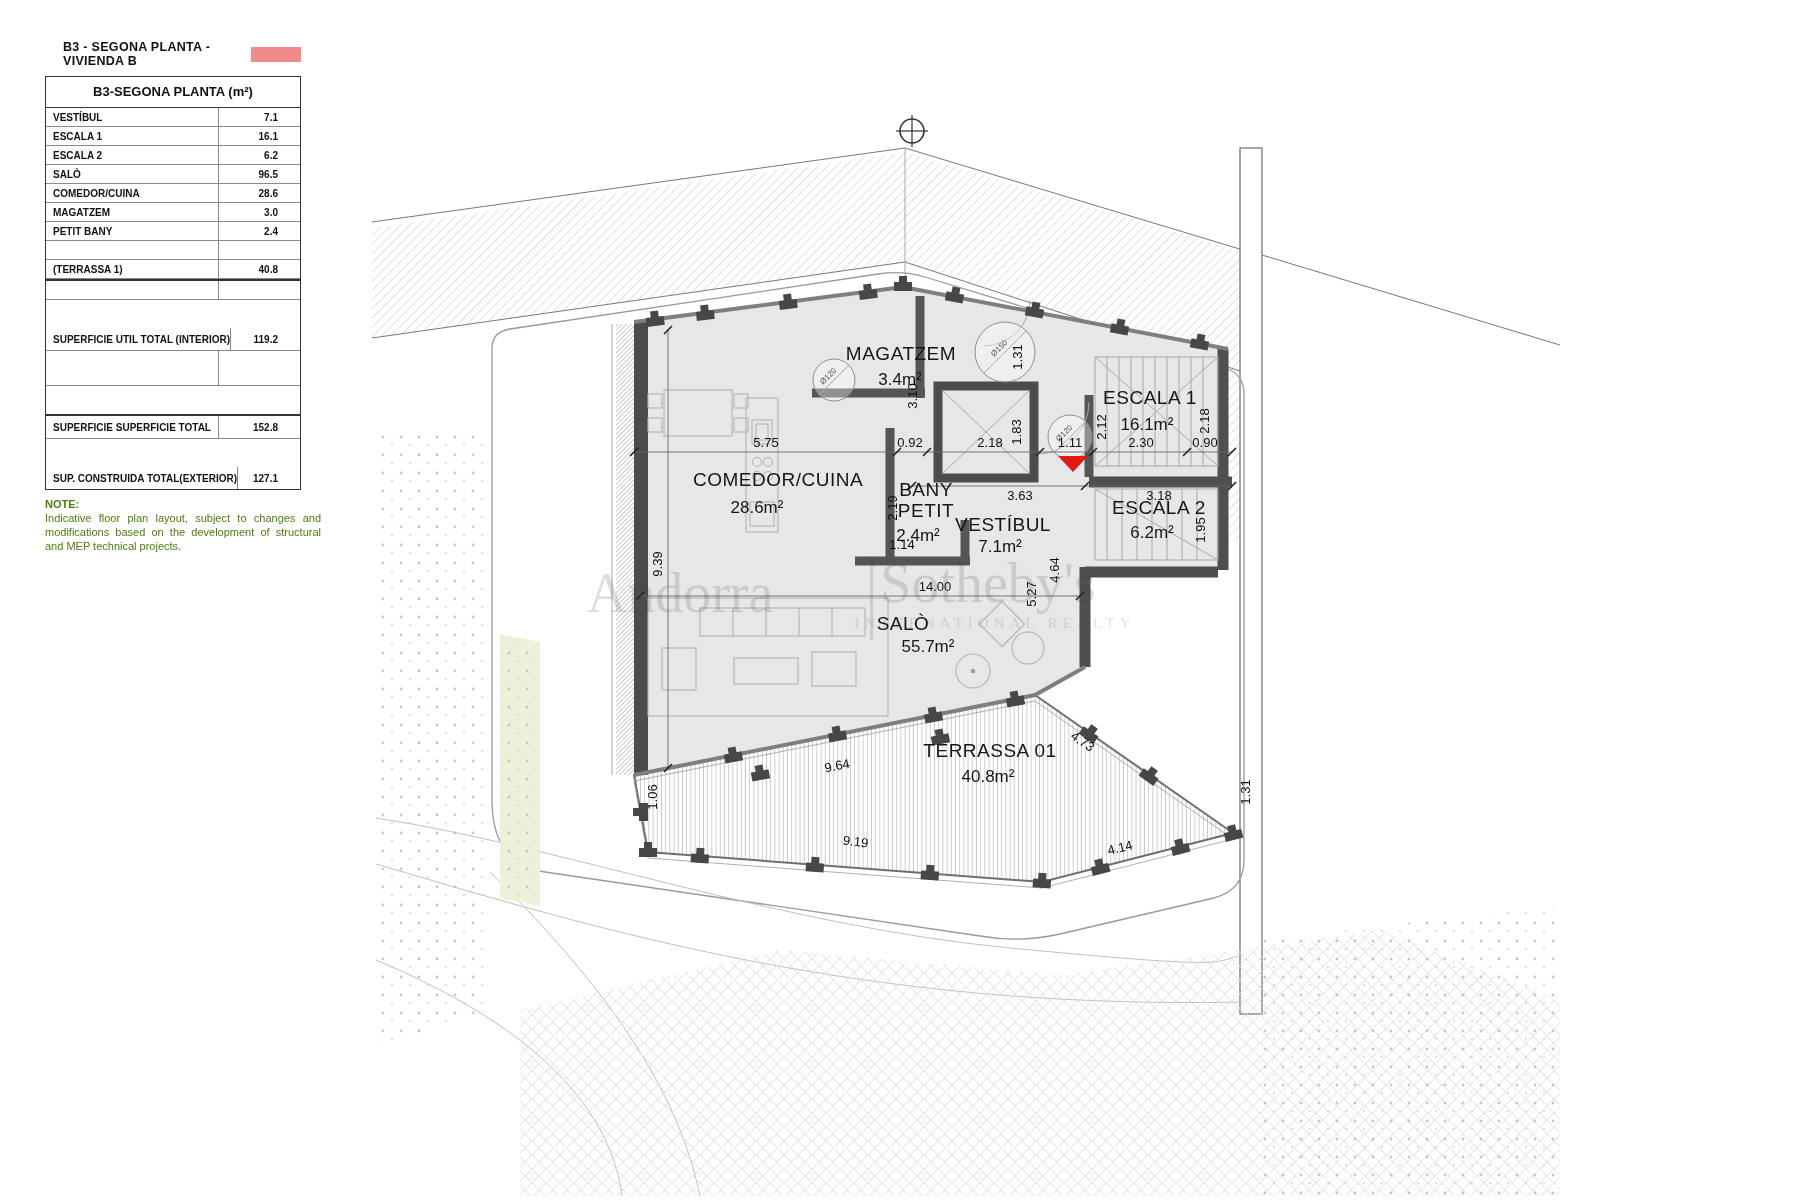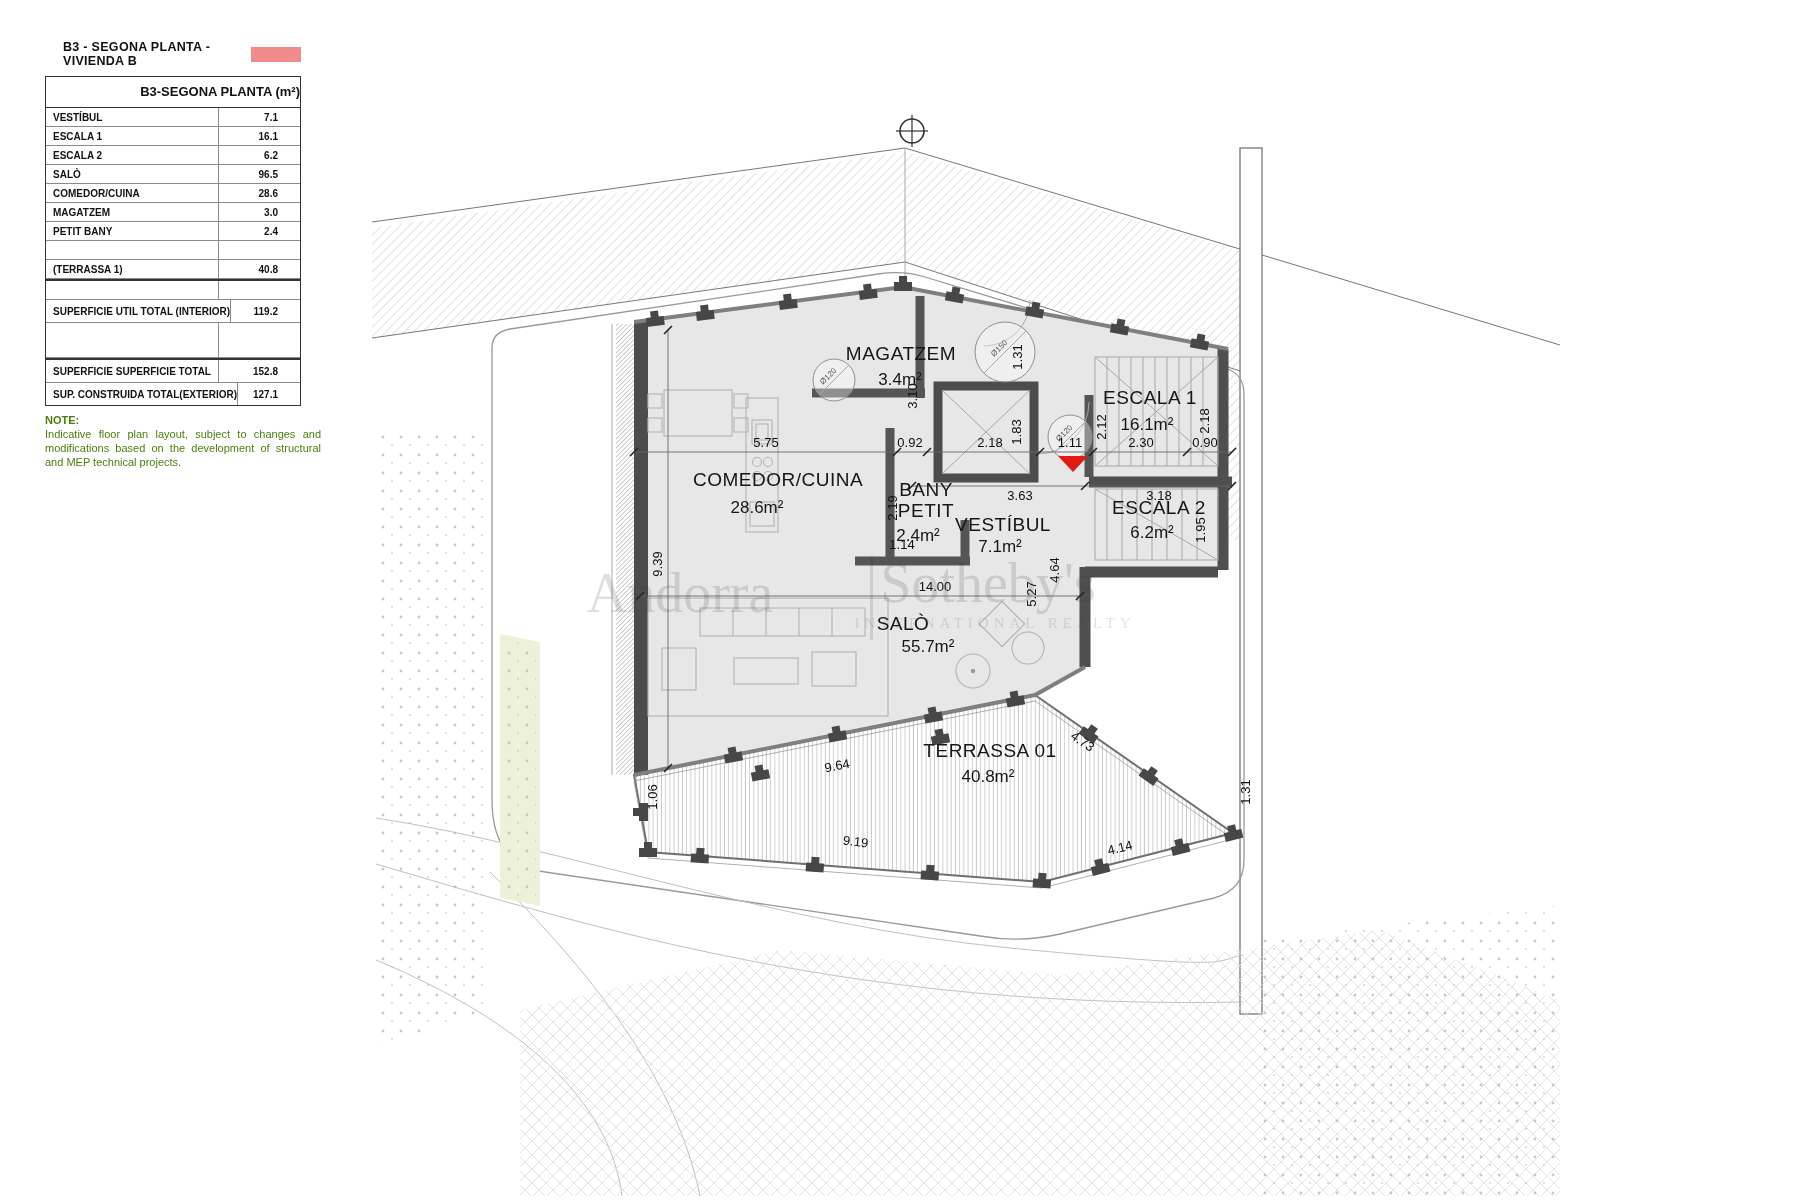--- a/index.html
+++ b/index.html
@@ -4,30 +4,30 @@
 <style>
   html,body{margin:0;padding:0;}
   body{width:1800px;height:1200px;background:#fff;font-family:"Liberation Sans",sans-serif;position:relative;overflow:hidden;}
 
   
   .legend{position:absolute;left:45px;top:40px;width:256px;}
   .legend-head{display:flex;align-items:center;justify-content:space-between;margin-bottom:8px;}
   .legend-title{font-size:12.5px;font-weight:bold;color:#111;letter-spacing:.3px;padding-left:18px;}
   .swatch{width:50px;height:15px;background:#f18a8a;flex:0 0 auto;}
   .tbl{border:1.5px solid #333;background:#fff;}
-  .tbl-header{height:30px;line-height:30px;text-align:right;font-weight:bold;font-size:13px;color:#111;border-bottom:1.5px solid #333;}
+  .tbl-header{height:30px;line-height:30px;text-align:center;font-weight:bold;font-size:13px;color:#111;border-bottom:1.5px solid #333;}
   .t-row{display:flex;height:18px;border-bottom:1px solid #8a8a8a;align-items:center;}
   .t-row:last-child{border-bottom:none;}
   .t-label{flex:1;font-size:10px;font-weight:bold;color:#111;padding-left:7px;white-space:nowrap;}
   .t-val{width:82px;border-left:1px solid #8a8a8a;font-size:10px;font-weight:bold;color:#111;text-align:left;padding-right:22px;box-sizing:border-box;align-self:stretch;display:flex;align-items:center;justify-content:flex-end;}
   .t-empty{height:18px;}
   .t-tall{height:34px;}
   .hb{border-top:2px solid #333;}
   .t-total .t-label,.t-total .t-val{font-weight:bold;}
-  .t-total{height:22px;}
+  .t-total{height:22px;margin-top:28px;}
   .note{margin-top:8px;width:276px;color:#4d7c0f;}
   .note-head{font-size:11px;font-weight:bold;margin-bottom:2px;}
   .note-body{font-size:11px;line-height:1.27;text-align:justify;}
 
   
   .plan{position:absolute;left:0;top:0;}
   .bound{stroke:#9a9a9a;stroke-width:1.3;fill:none;}
   .siteline{stroke:#777;stroke-width:1;fill:none;}
   .terrain{stroke:#c0c0c0;stroke-width:1;fill:none;}
   .w14{stroke:#4c4c4c;stroke-width:14;fill:none;}

